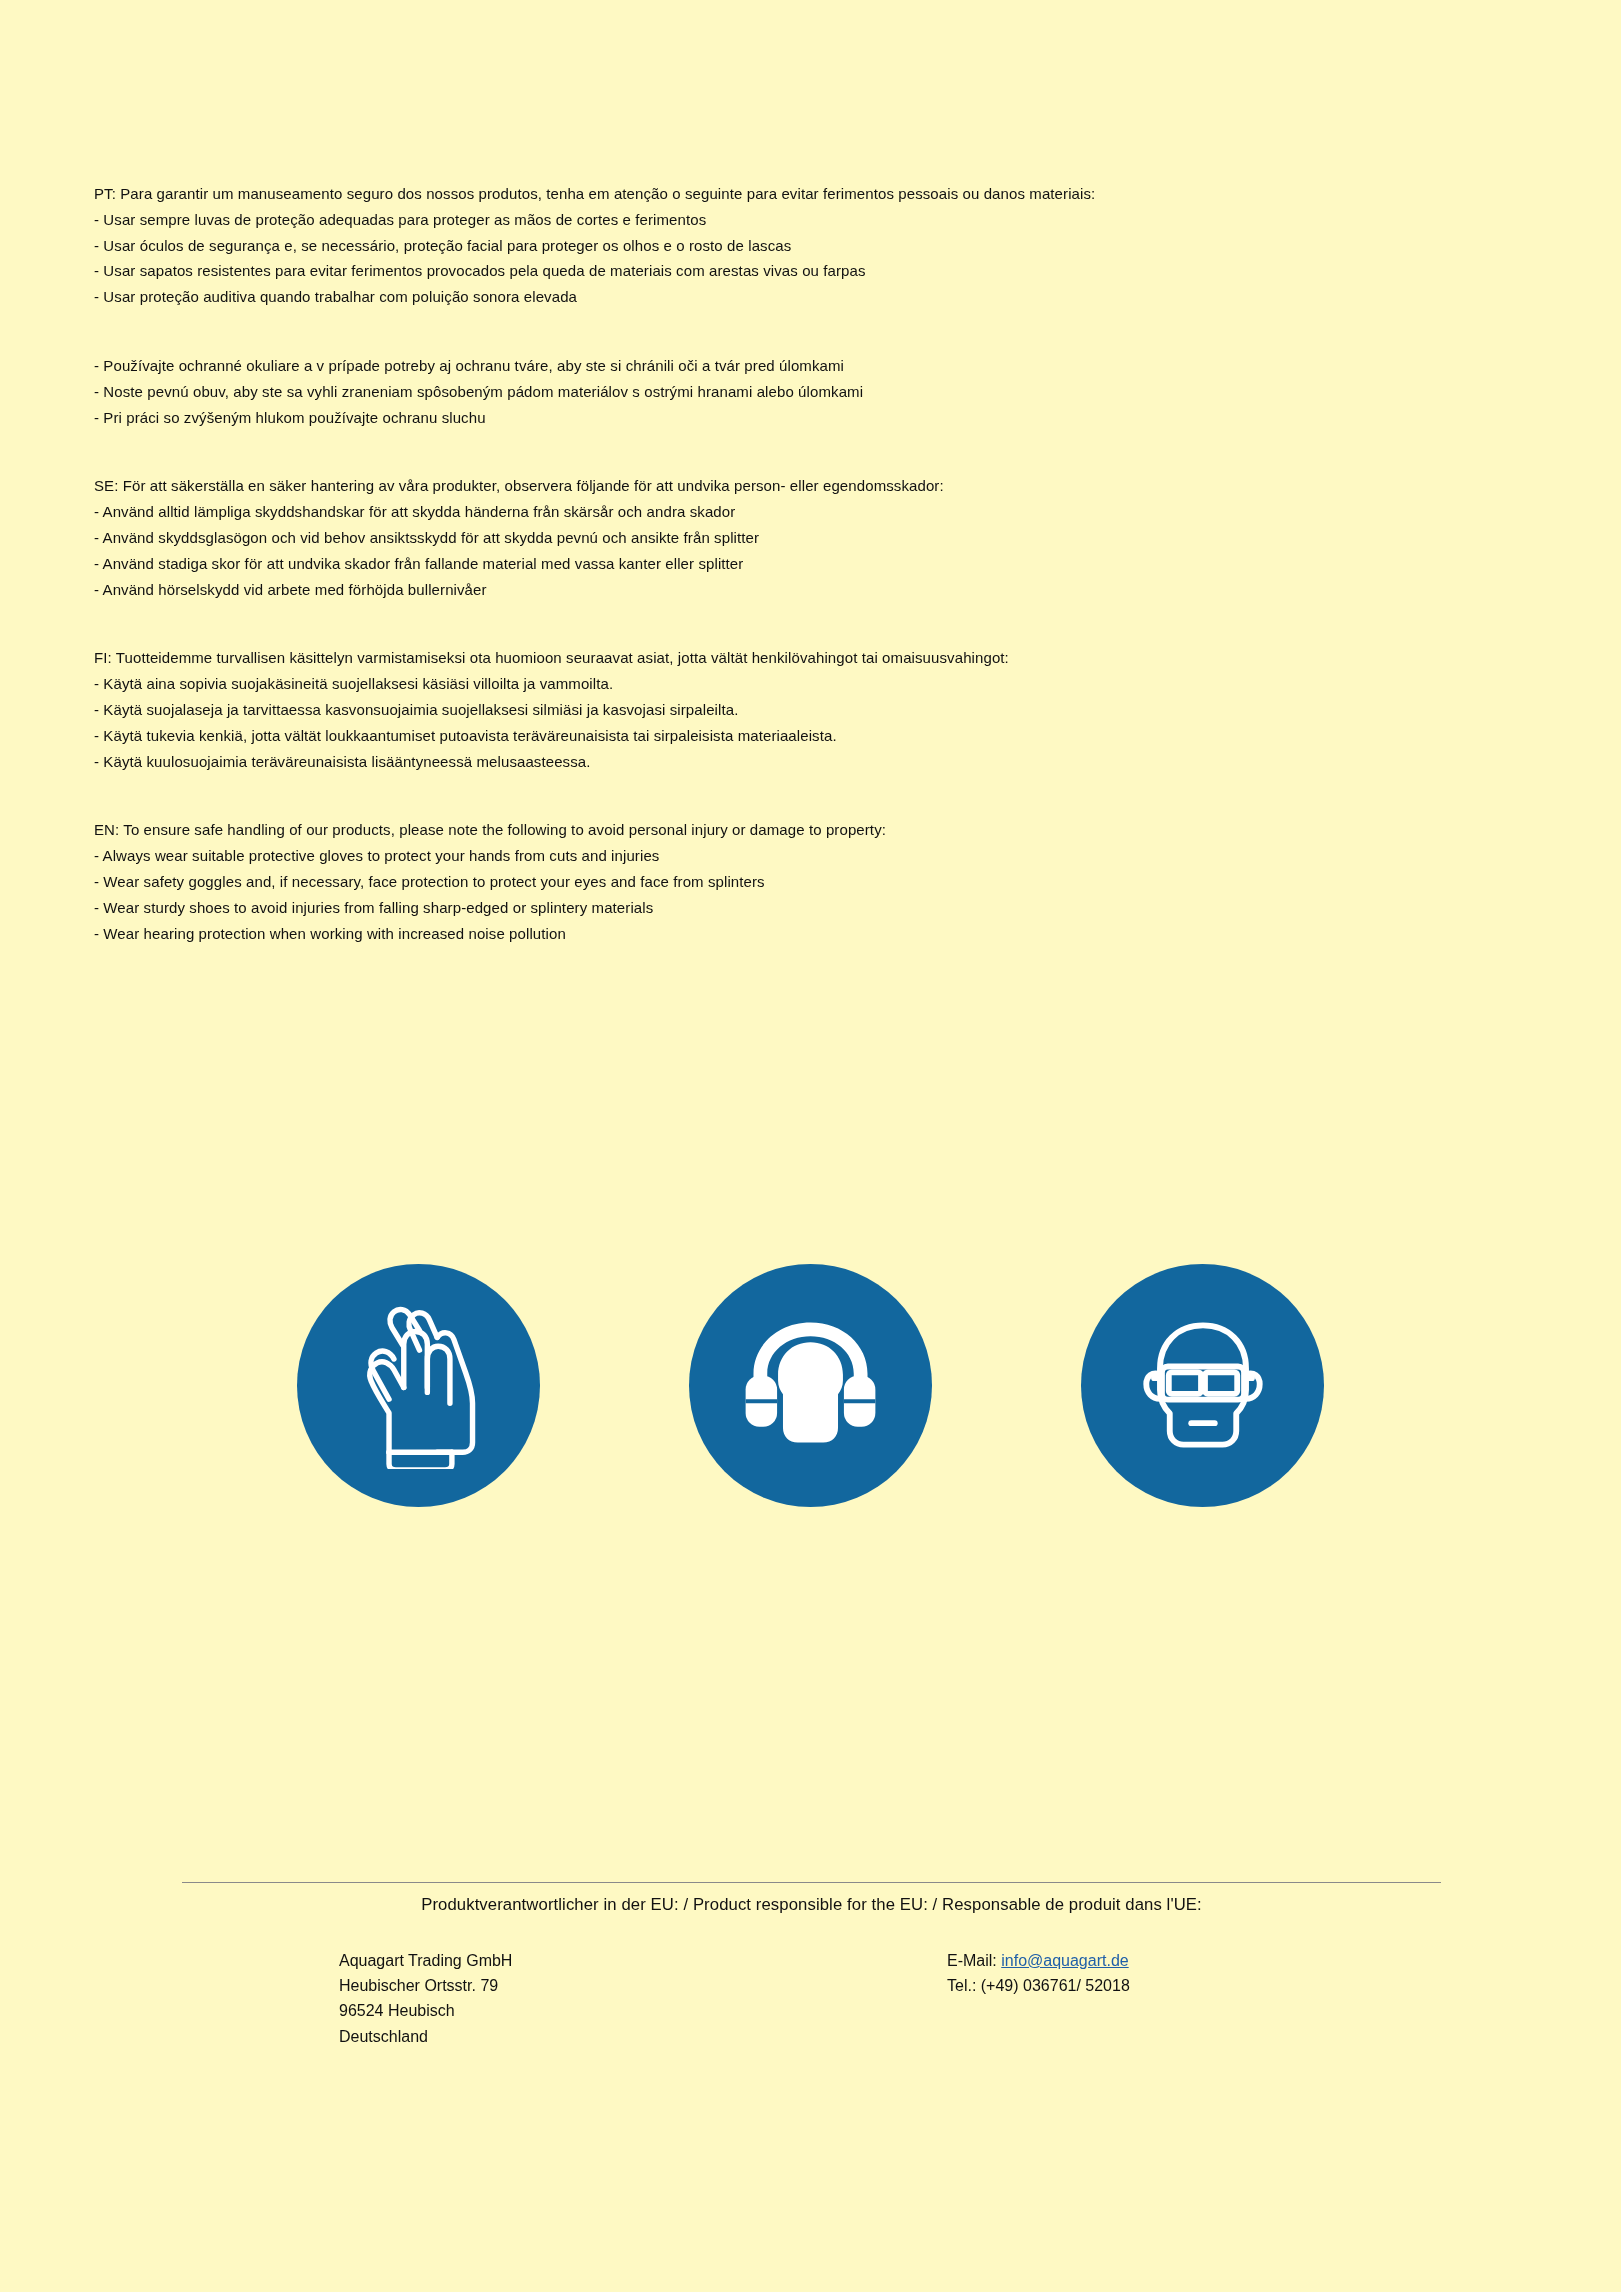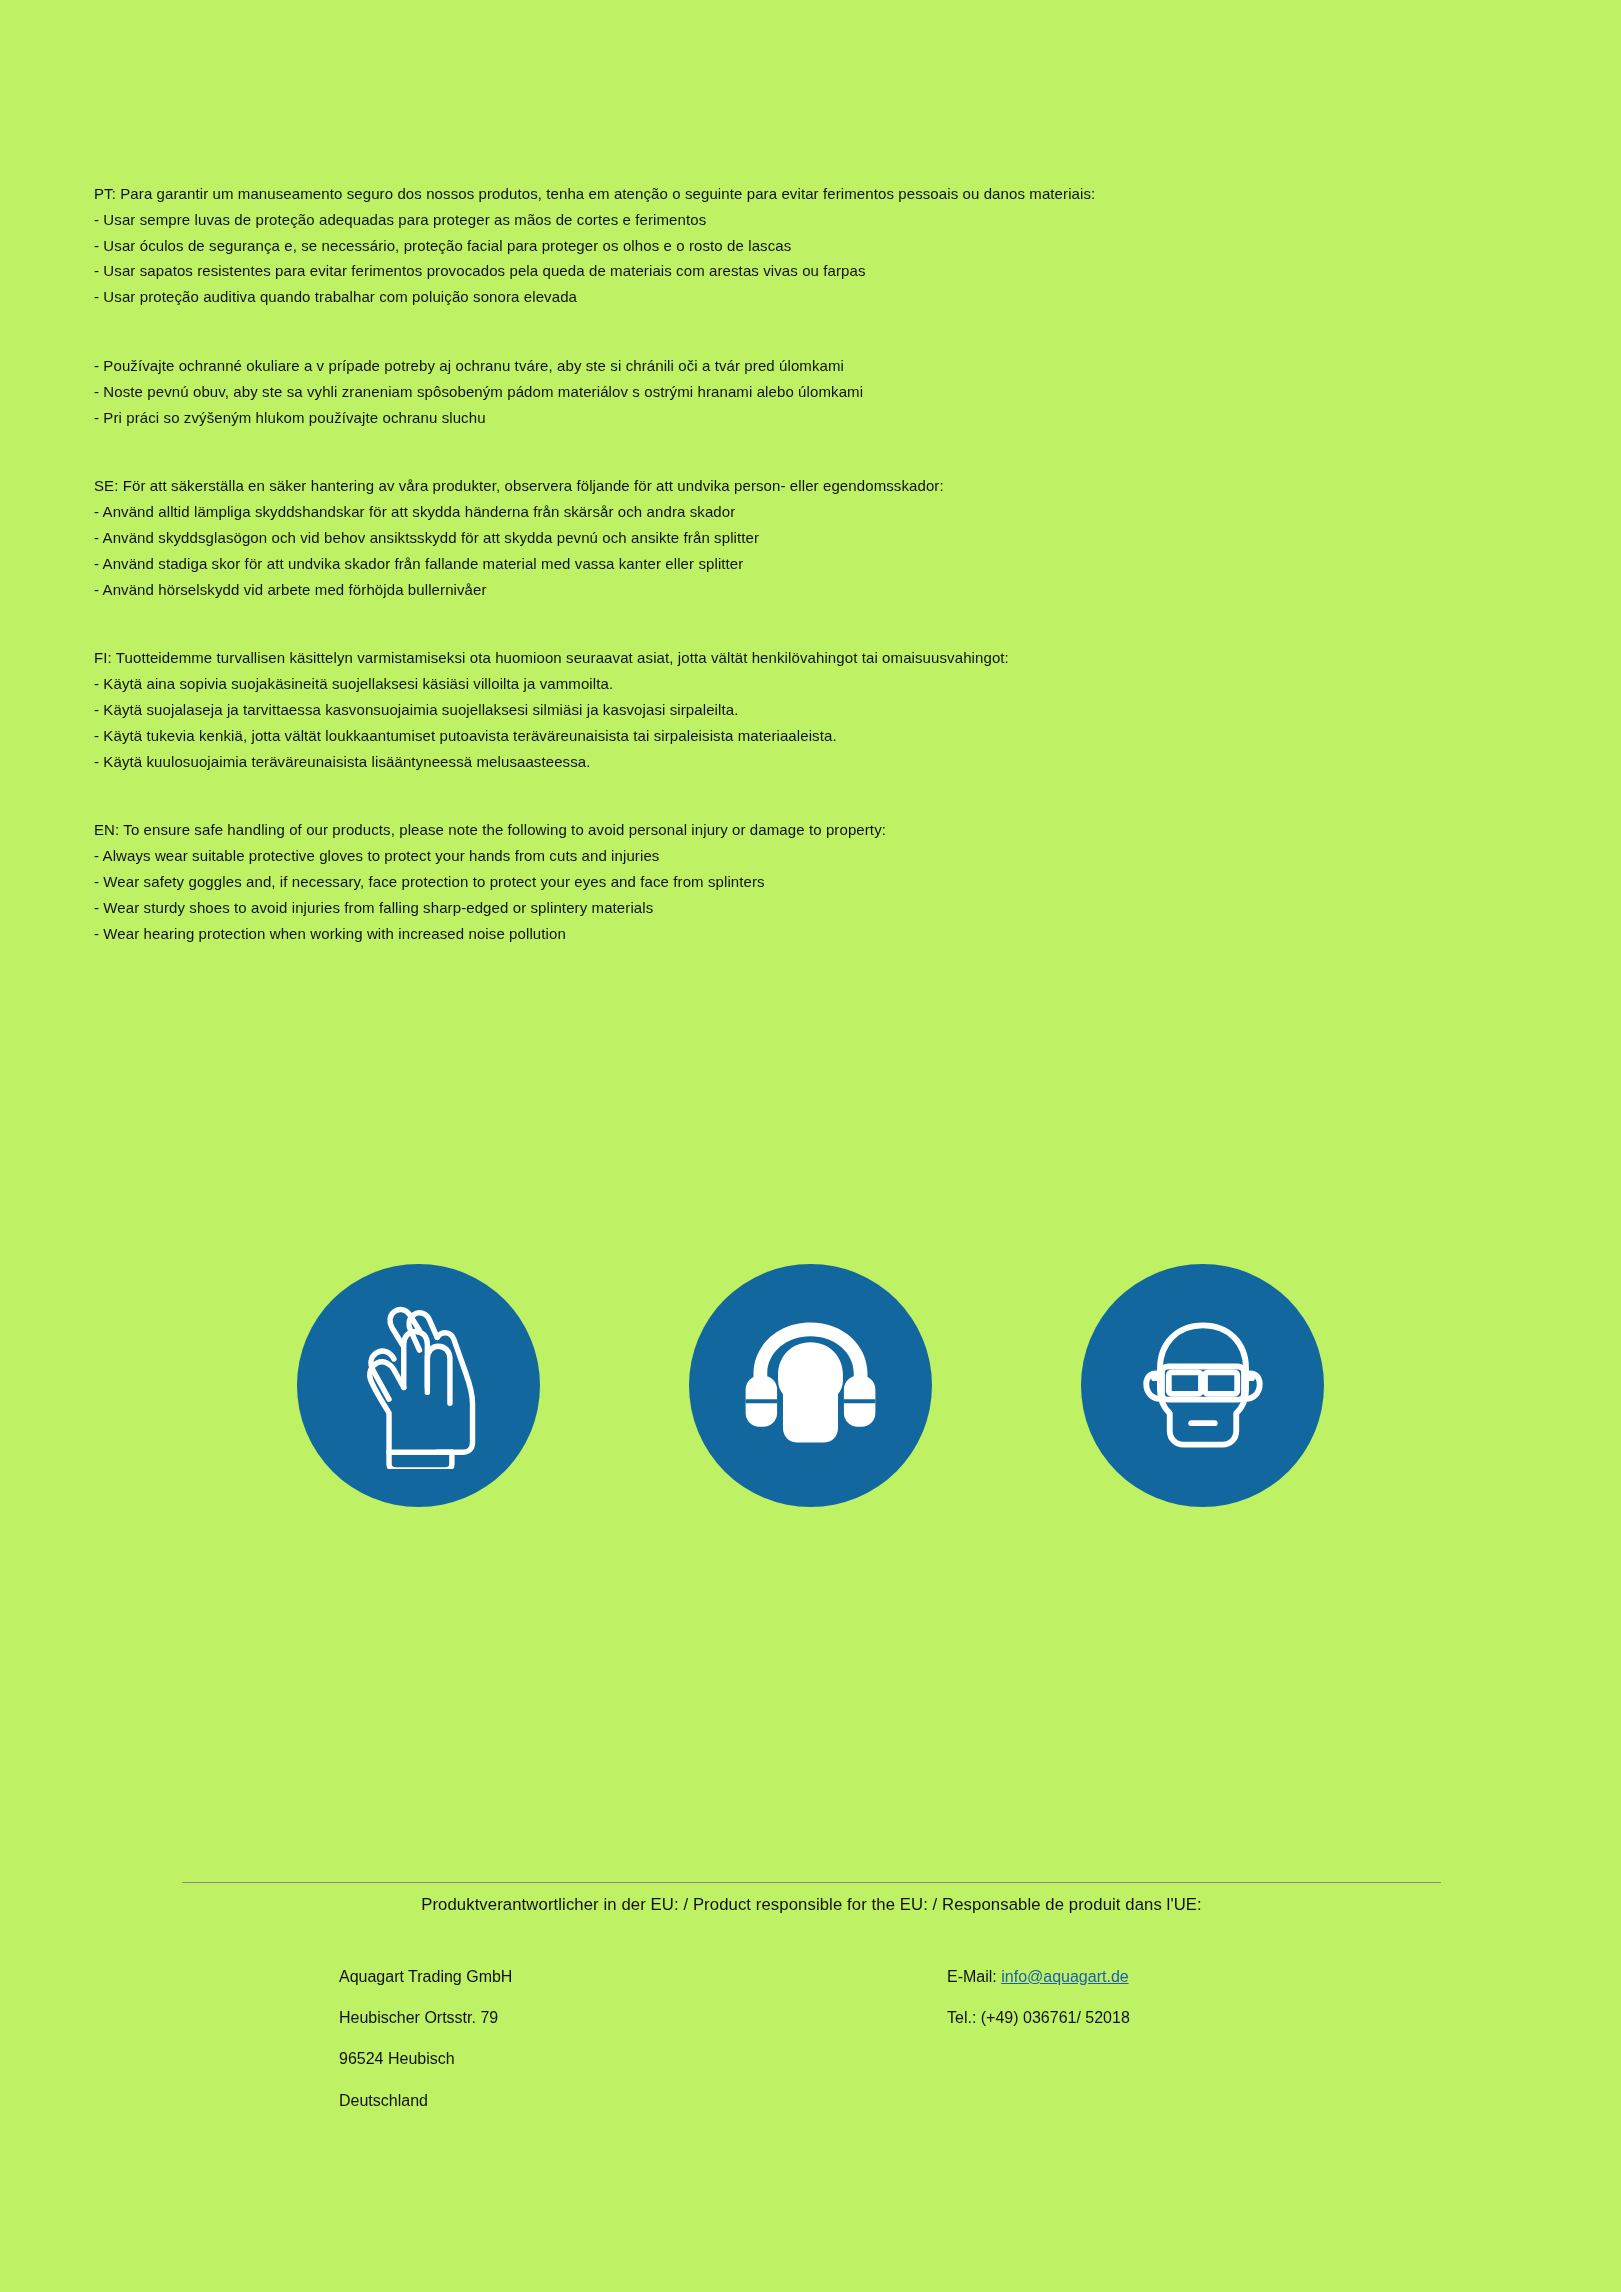--- a/index.html
+++ b/index.html
@@ -8,21 +8,21 @@
     background: #ffffff;
   }
   body {
     font-family: "Liberation Sans", sans-serif;
     color: #1a1a1a;
   }
   .page {
     position: relative;
     width: 1621px;
     height: 2293px;
-    background: #bef264;
+    background: #fef9c3;
     overflow: hidden;
   }
   .content {
     position: absolute;
     left: 94px;
     top: 181px;
     width: 1392px;
   }
   .lang-block {
     margin-bottom: 43px;
@@ -81,21 +81,20 @@
   .footer-col-left {
     width: 608px;
   }
   .footer-col-right {
     width: 490px;
   }
   .footer-line {
     font-size: 16px;
     line-height: 1.58;
     color: #111111;
-    margin-top: 16px;
   }
   .footer-link {
     color: #1f5fa8;
     text-decoration: underline;
   }
 </style>
 </head>
 <body>
 
 <div class="page">

